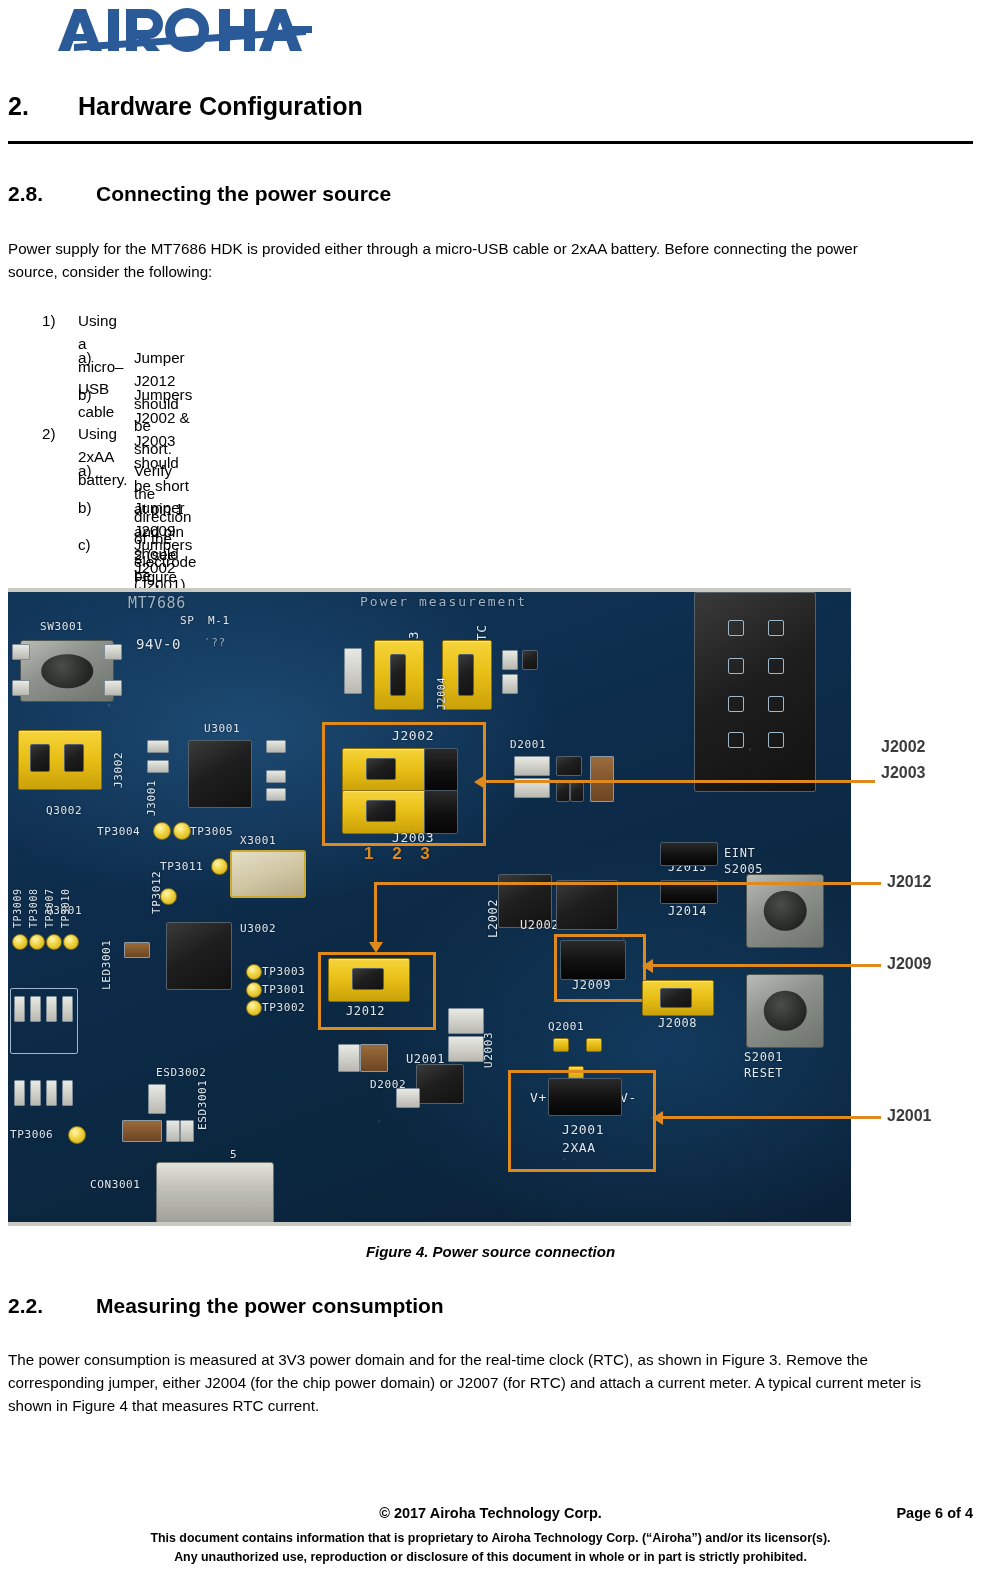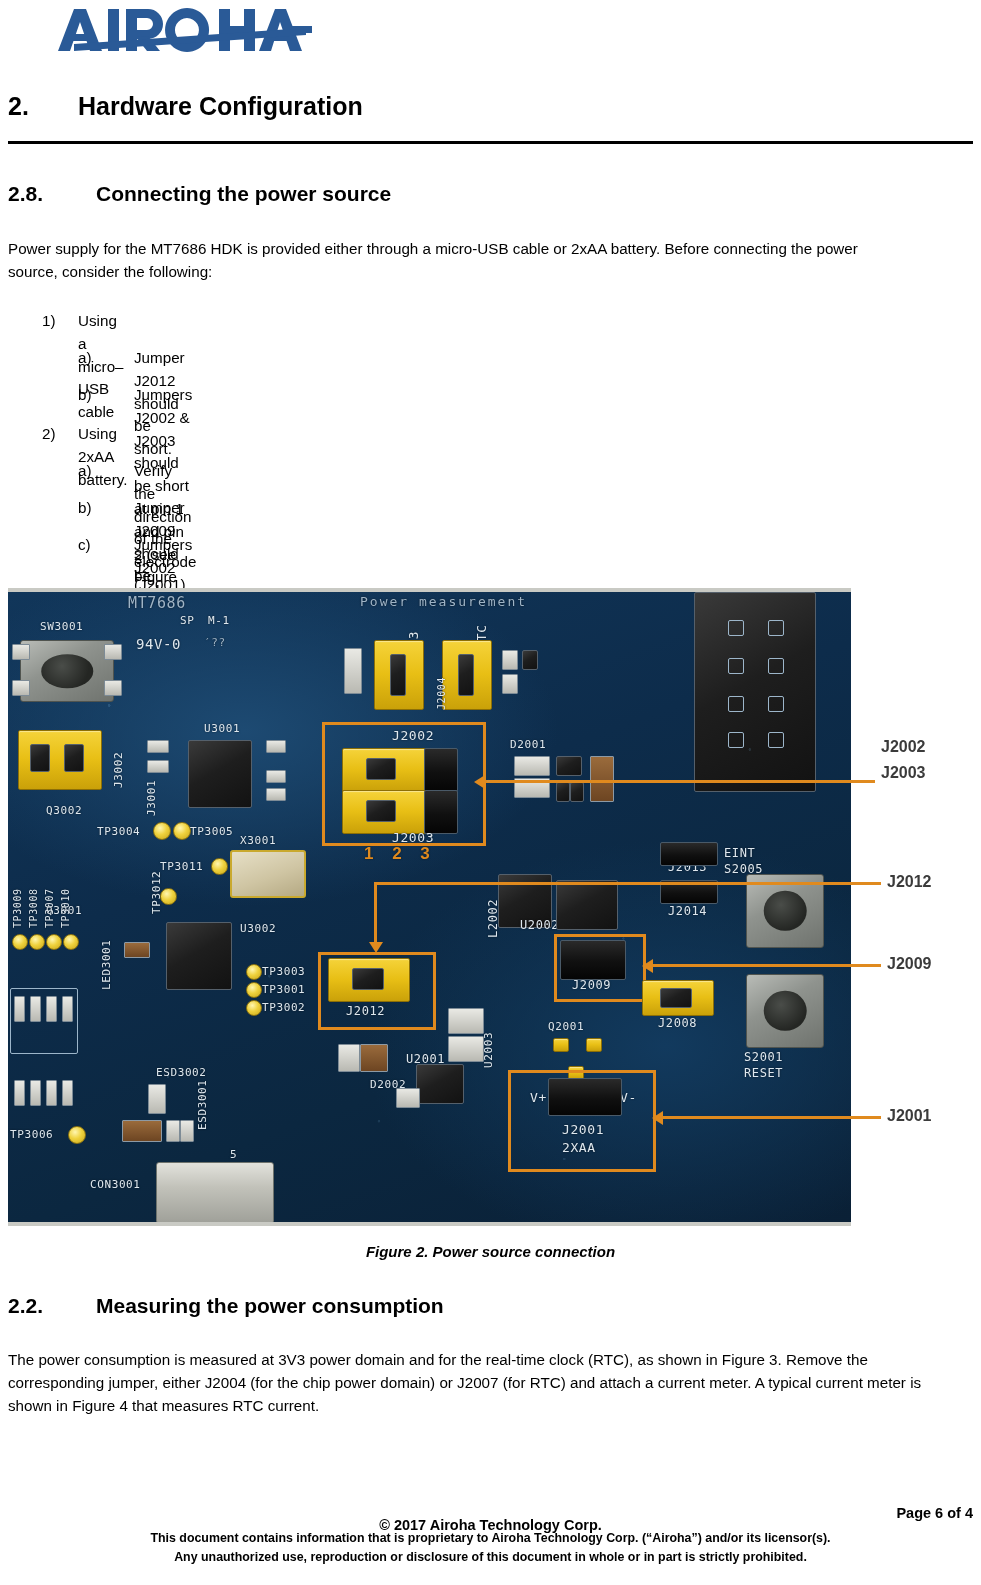--- a/index.html
+++ b/index.html
@@ -288,21 +288,21 @@
     text-align: center;
     font-size: 15px;
     font-weight: bold;
     font-style: italic;
   }
 
   
   .footer { position: absolute; left: 0; top: 1505px; width: 981px; }
   .footer-copy {
     position: absolute;
-    left: 0; top: 12px;
+    left: 0; top: 0;
     width: 981px;
     text-align: center;
     font-size: 14.5px;
     font-weight: bold;
   }
   .footer-page {
     position: absolute;
     right: 8px; top: 0;
     font-size: 14.5px;
     font-weight: bold;
@@ -604,21 +604,21 @@
     <span class="callout-label" style="left:36px; top:285px;">J2012</span>
 
     <div class="lead-line" style="left:0px; top:376px; width:30px;"></div>
     <span class="callout-label" style="left:36px; top:367px;">J2009</span>
 
     <div class="lead-line" style="left:0px; top:528px; width:30px;"></div>
     <span class="callout-label" style="left:36px; top:519px;">J2001</span>
   </div>
 </div>
 
-<div class="fig-caption">Figure 2. Power source connection</div>
+<div class="fig-caption">Figure 4. Power source connection</div>
 
 <div class="h2-row-2">
   <span class="h2-num">2.2.</span>
   <span class="h2-text">Measuring the power consumption</span>
 </div>
 <div class="para" id="para-22">The power consumption is measured at 3V3 power domain and for the real-time clock (RTC), as shown in Figure 3. Remove the corresponding jumper, either J2004 (for the chip power domain) or J2007 (for RTC) and attach a current meter. A typical current meter is shown in Figure 4 that measures RTC current.</div>
 
 <div class="footer">
   <div class="footer-copy">© 2017 Airoha Technology Corp.</div>
   <div class="footer-page">Page 6 of 4</div>

